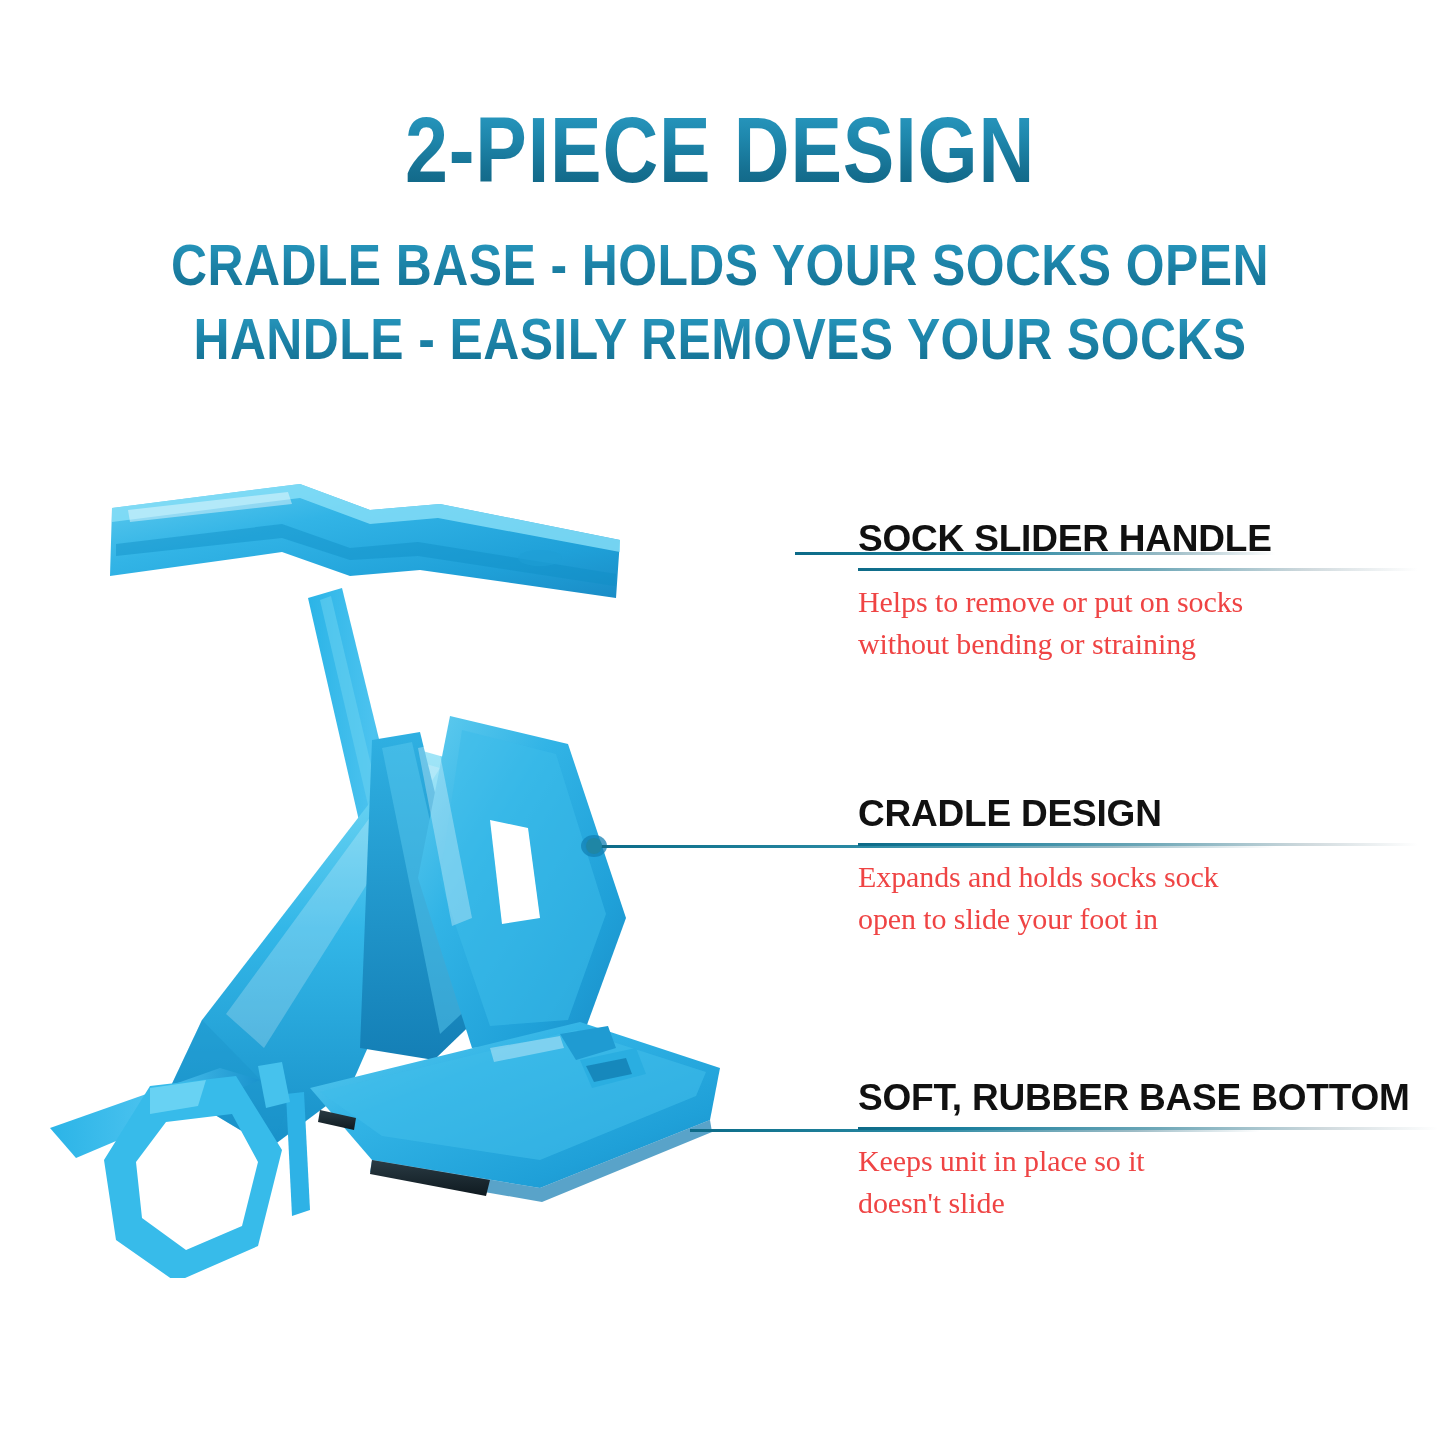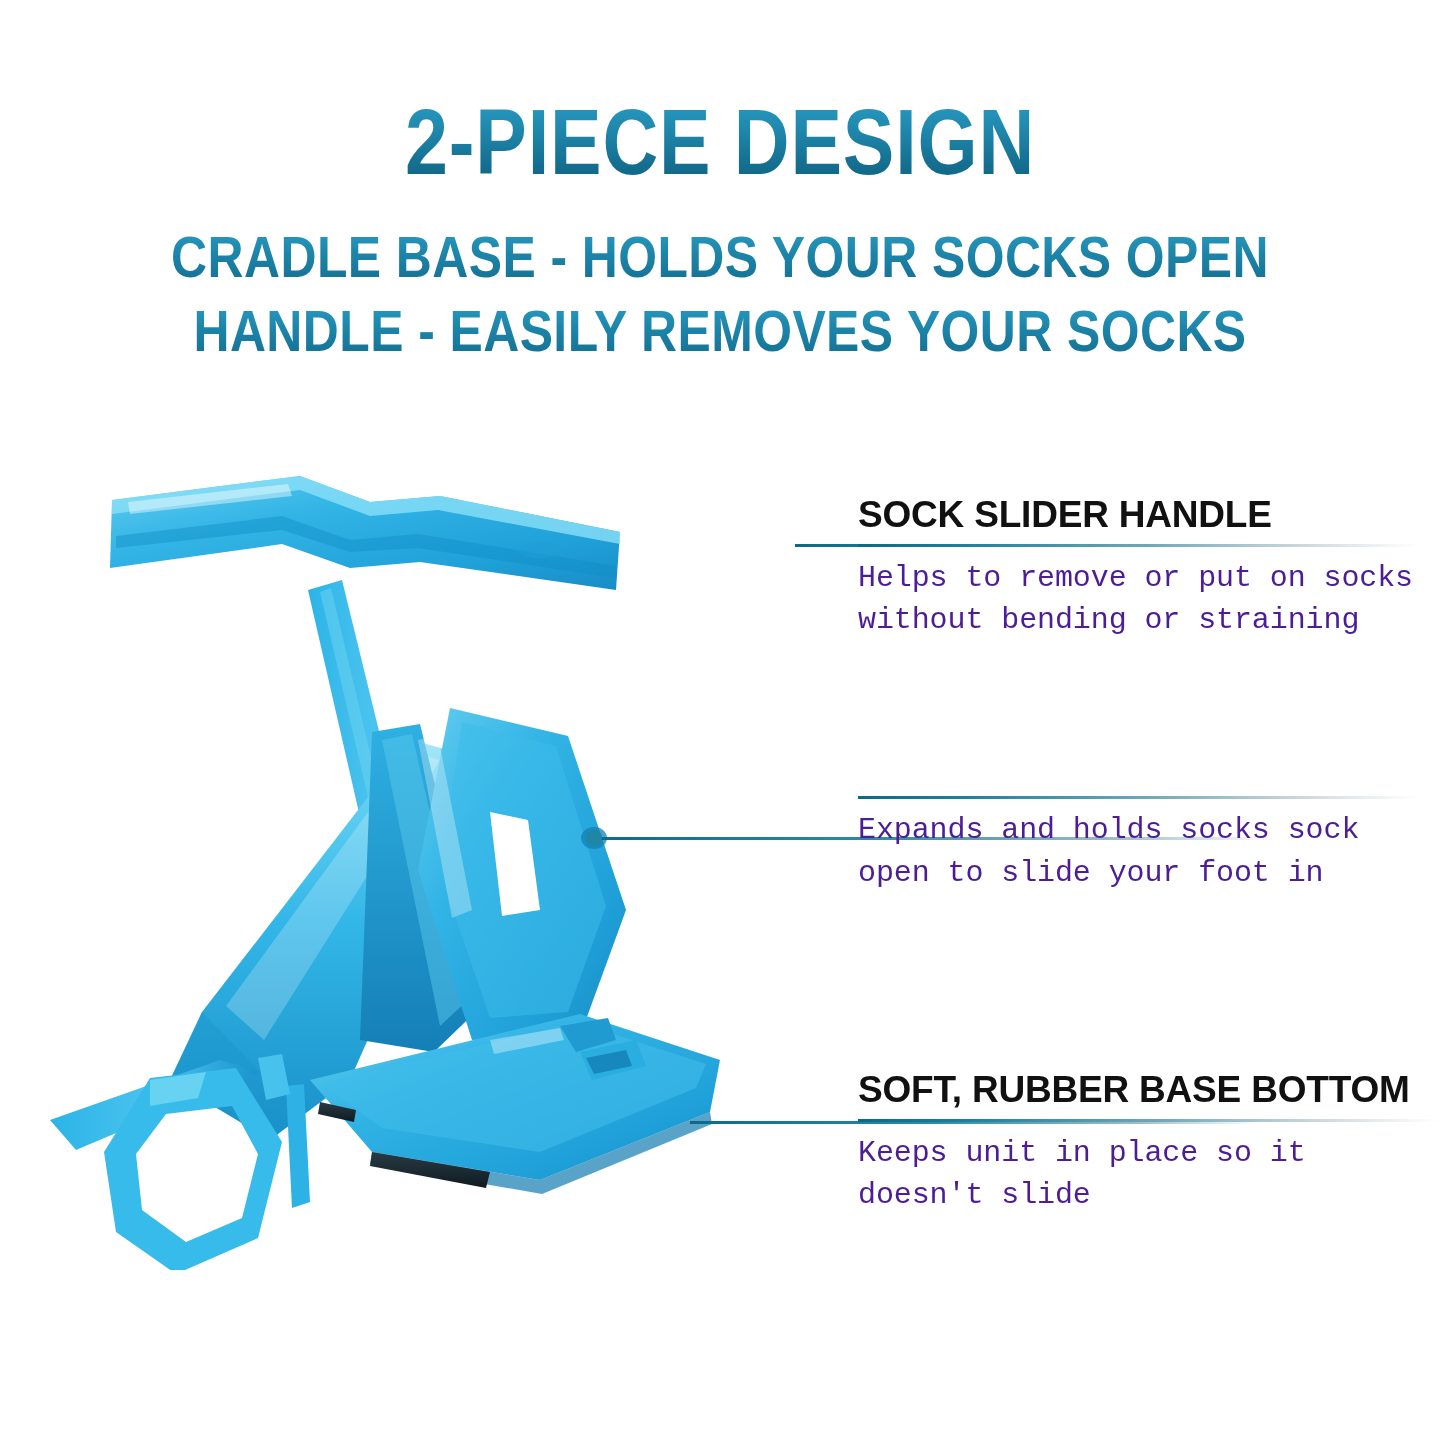--- a/index.html
+++ b/index.html
@@ -14,20 +14,21 @@
   body {
     font-family: "Liberation Sans", sans-serif;
     position: relative;
   }
 
   .page {
     position: relative;
     width: 1440px;
     height: 1152px;
     background: #ffffff;
+    margin-top: 8px;
   }
 
   
   .header {
     position: absolute;
     left: 0;
     top: 0;
     width: 1440px;
     text-align: center;
     padding-top: 96px;
@@ -92,24 +93,24 @@
   }
 
   .callout-rule {
     height: 3px;
     margin-top: 9px;
     margin-bottom: 10px;
     background: linear-gradient(90deg, #0d6a87 0%, #1b7f9d 18%, #6fa8b8 52%, #cfd9dd 80%, rgba(255,255,255,0) 100%);
   }
 
   .callout-desc {
-    font-family: Liberation Mono, monospace;
+    font-family: Liberation Serif, serif;
     font-size: 30px;
     font-weight: normal;
-    color: #4c1d95;
+    color: #ef4444;
     line-height: 1.42;
     letter-spacing: -0.1px;
   }
 
   .callout-desc span { display: block; }
 
   
   .leader {
     position: absolute;
     height: 3px;
@@ -240,30 +241,31 @@
   <div class="leader" style="left:795px; top:544px; width:480px;
               background: linear-gradient(90deg,#0c6a88 0%,#12748f 12%,#2b8aa4 45%,#9dbcc6 78%,rgba(255,255,255,0) 100%);"></div>
 
   <div class="leader" style="left:596px; top:837px; width:680px;
               background: linear-gradient(90deg,#0c6a88 0%,#12748f 10%,#2b8aa4 40%,#9dbcc6 76%,rgba(255,255,255,0) 100%);"></div>
   <div class="leader-dot" style="left:586px; top:830px;"></div>
 
   <div class="leader" style="left:690px; top:1121px; width:570px;
               background: linear-gradient(90deg,#0c6a88 0%,#12748f 10%,#2b8aa4 42%,#9dbcc6 78%,rgba(255,255,255,0) 100%);"></div>
 
-  <div class="callout" style="left:858px; top:496px; width:560px;">
+  <div class="callout" style="left:858px; top:512px; width:560px;">
     <div class="callout-title">SOCK SLIDER HANDLE</div>
     <div class="callout-rule"></div>
     <div class="callout-desc">
       <span>Helps to remove or put on socks</span>
       <span>without bending or straining</span>
     </div>
   </div>
 
   <div class="callout" style="left:858px; top:787px; width:560px;">
+    <div class="callout-title">CRADLE DESIGN</div>
     <div class="callout-rule"></div>
     <div class="callout-desc">
       <span>Expands and holds socks sock</span>
       <span>open to slide your foot in</span>
     </div>
   </div>
 
   <div class="callout" style="left:858px; top:1071px; width:580px;">
     <div class="callout-title">SOFT, RUBBER BASE BOTTOM</div>
     <div class="callout-rule"></div>

